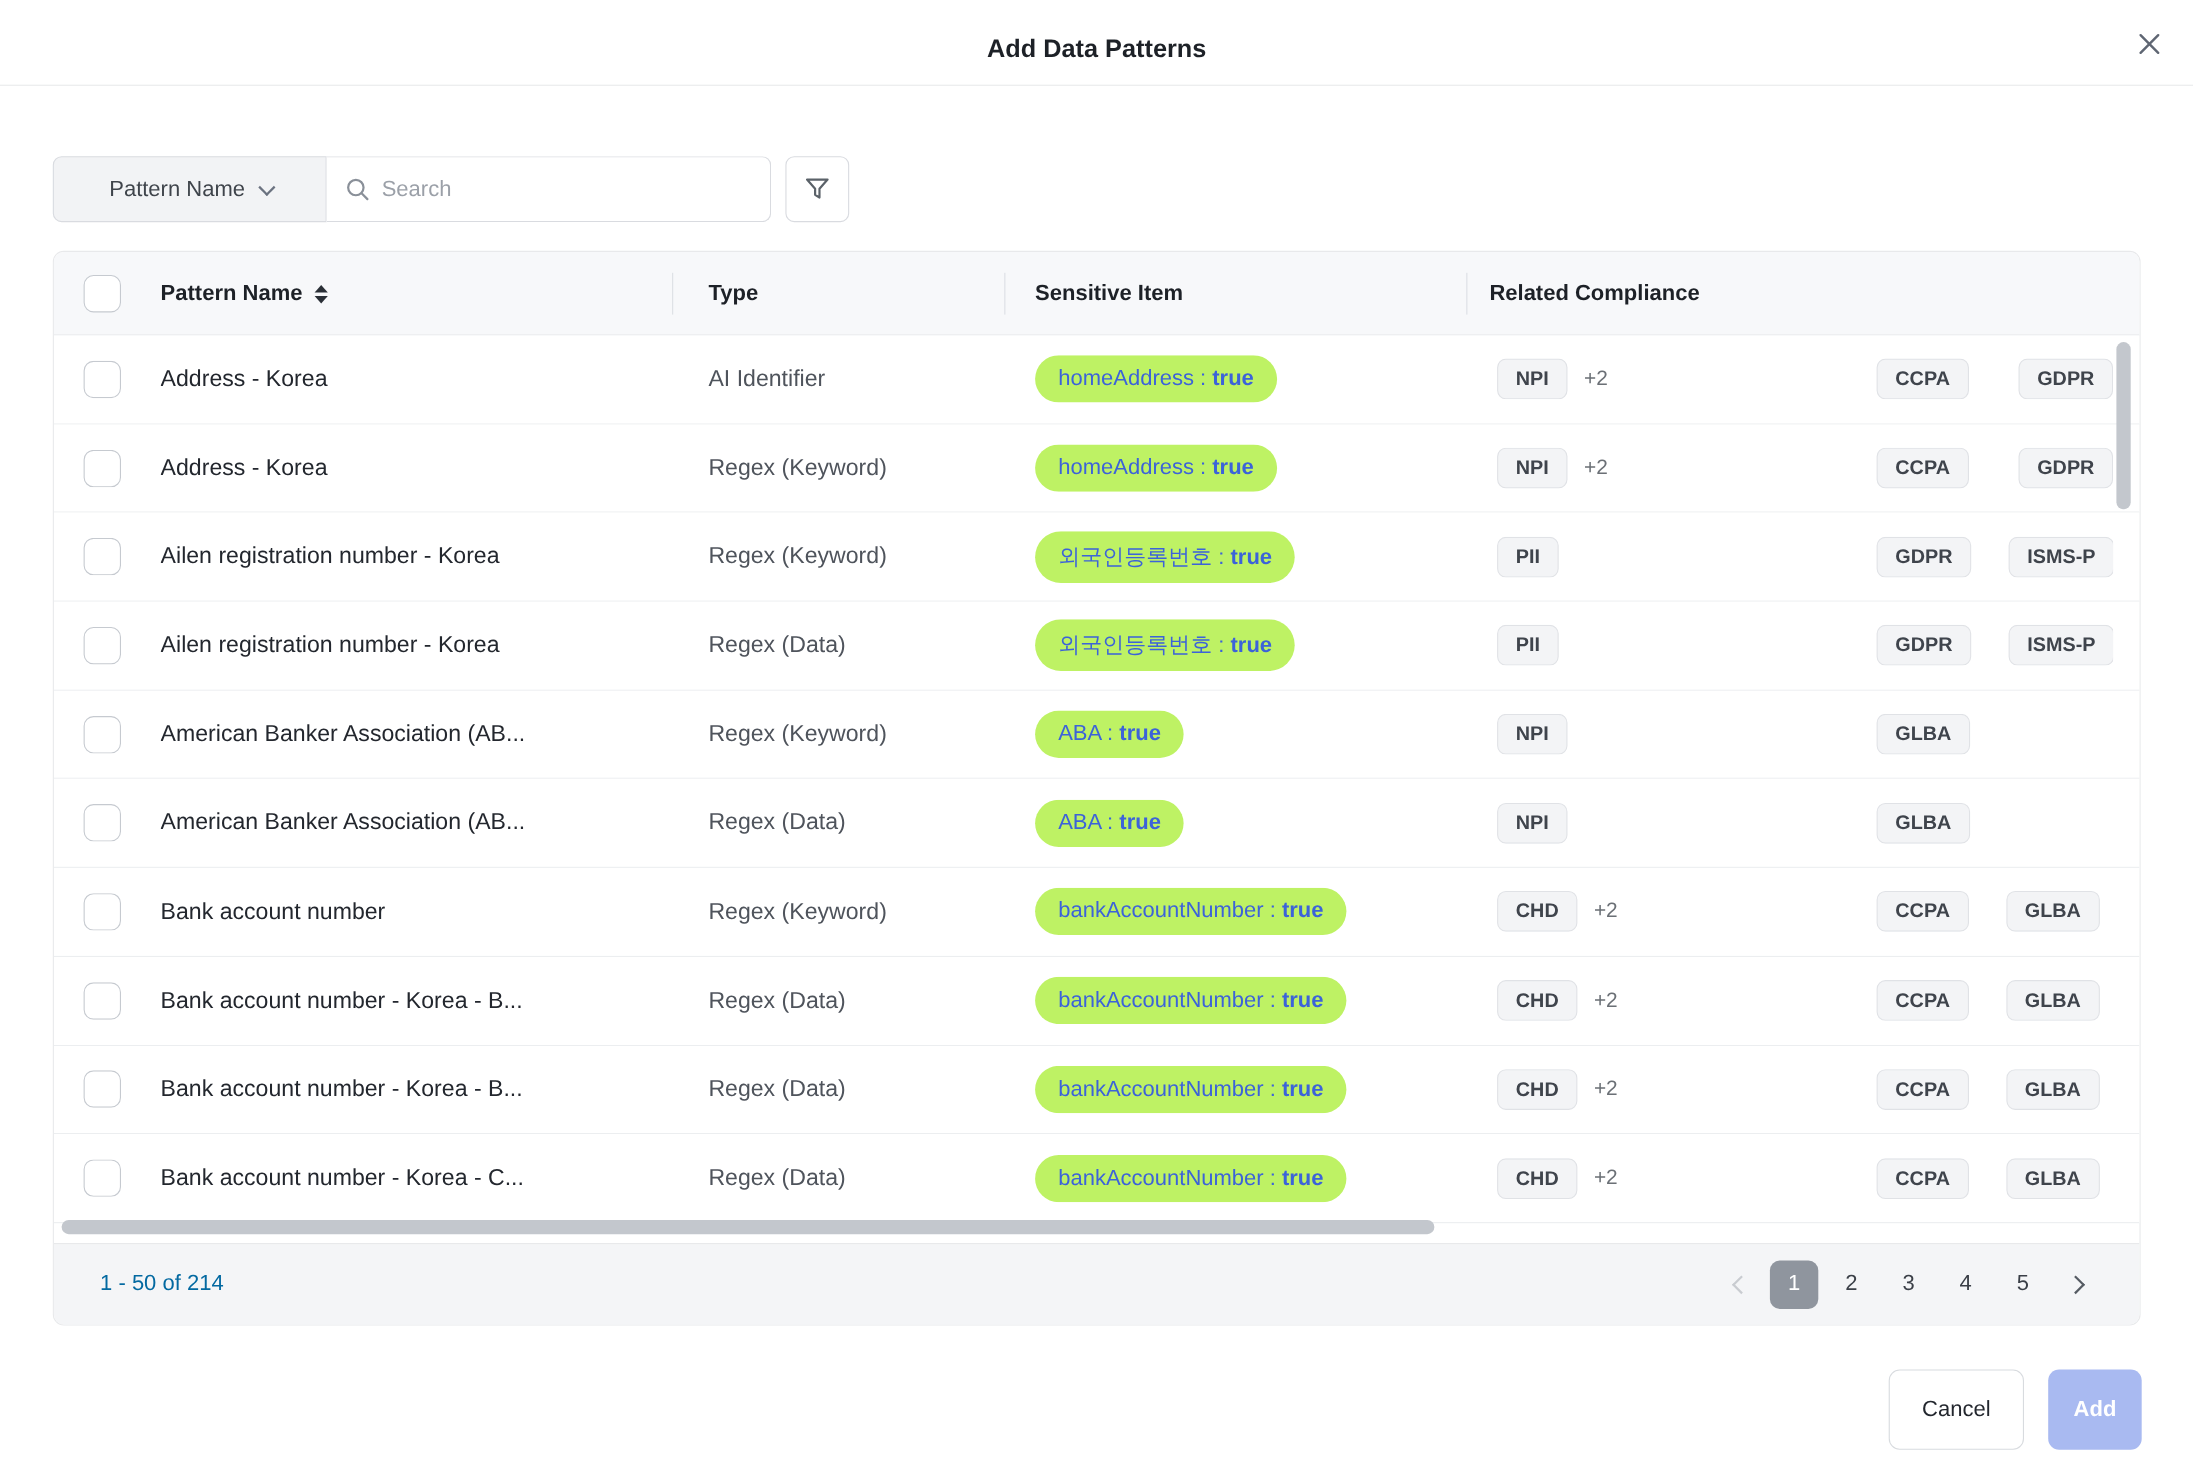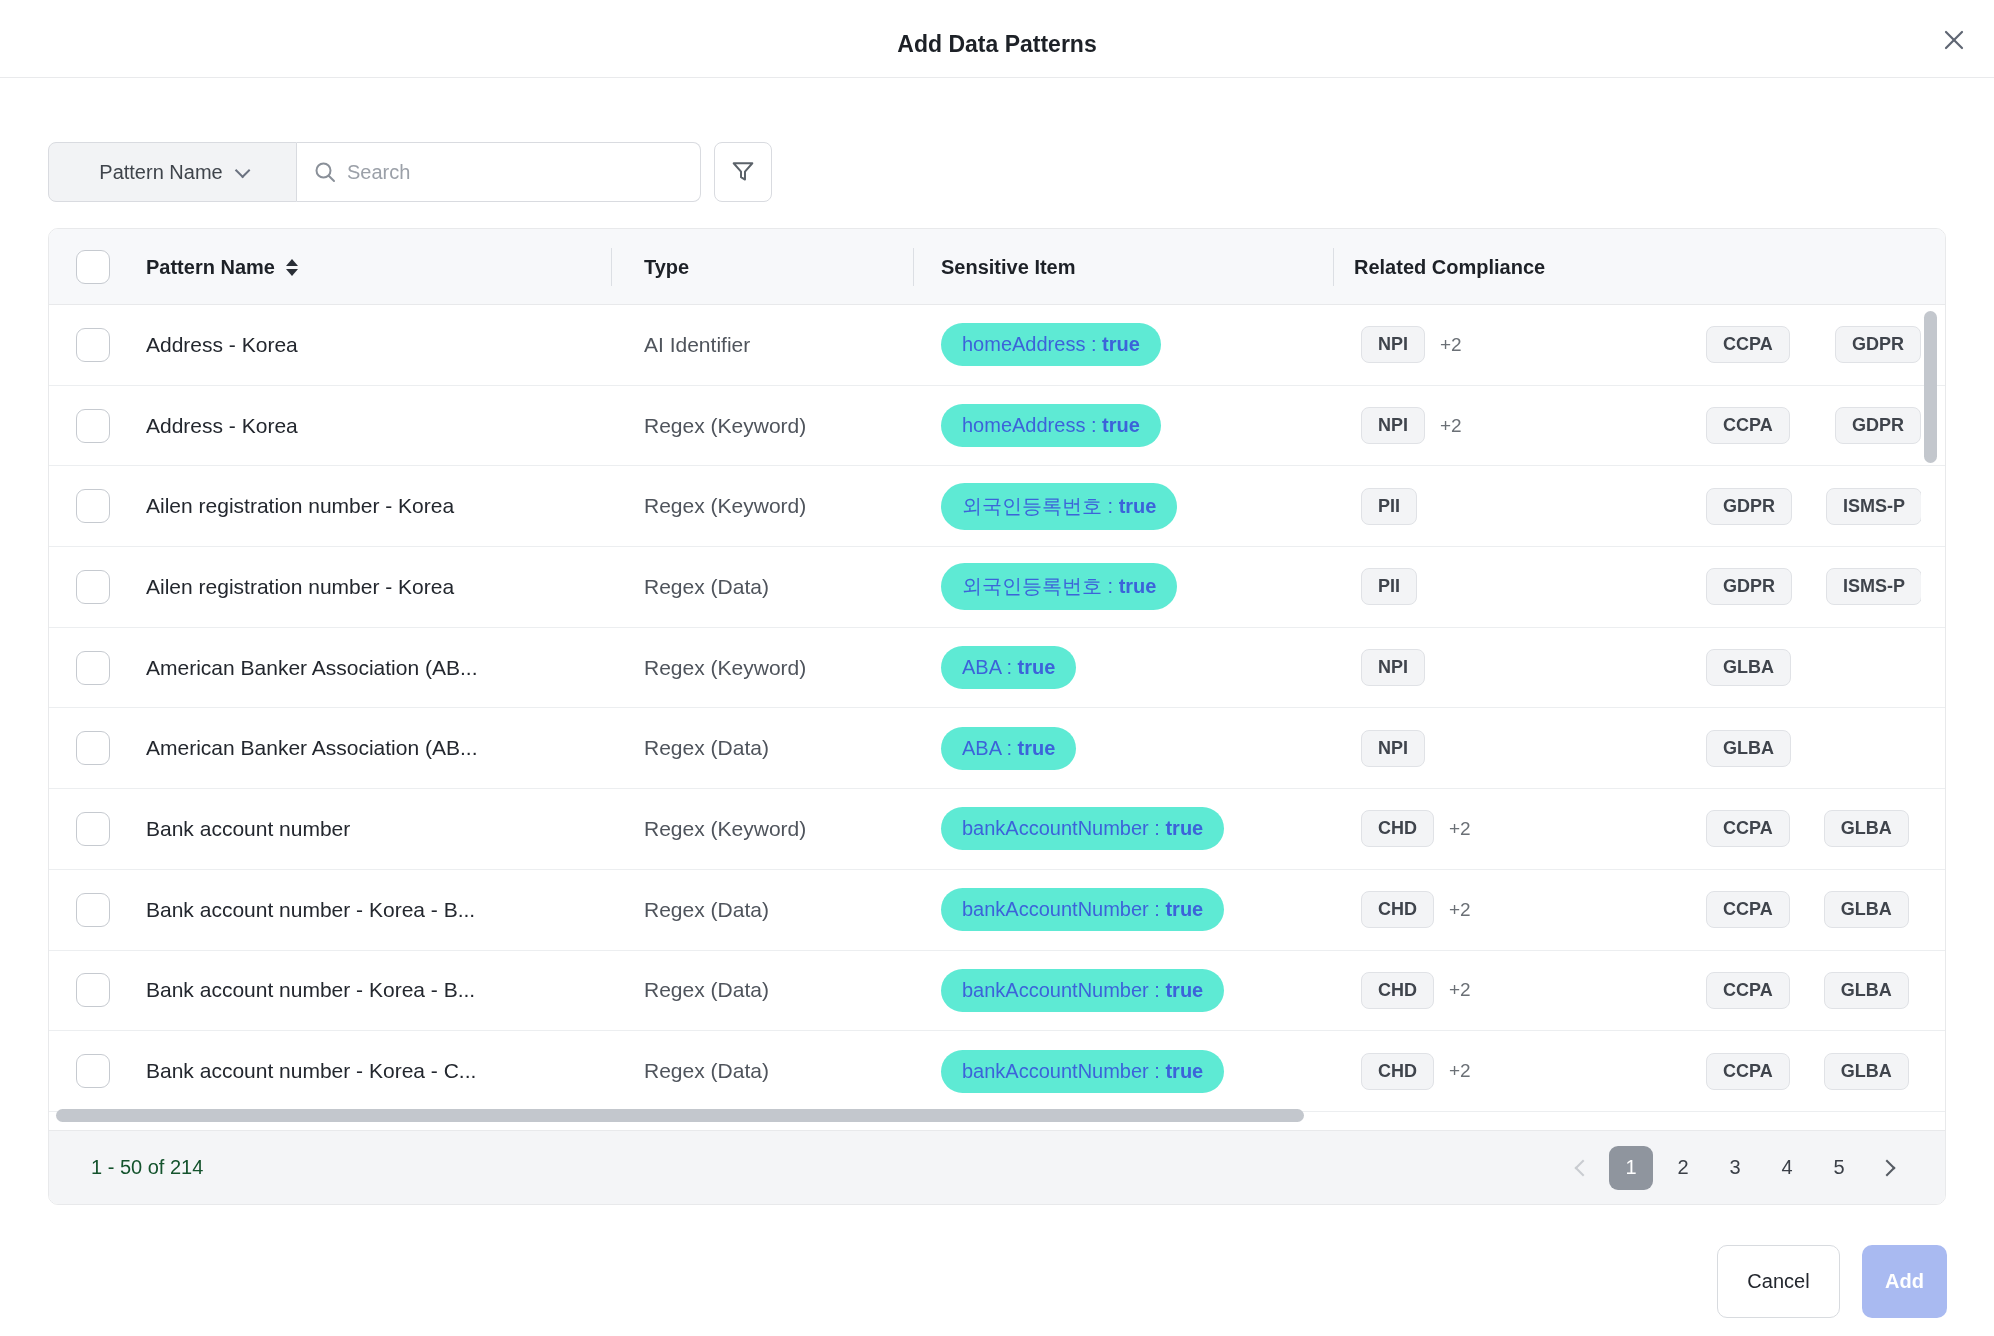--- a/index.html
+++ b/index.html
@@ -31,35 +31,35 @@
   .sort-icon .up { border-bottom:7px solid #2a2f36; }
   .sort-icon .dn { border-top:7px solid #2a2f36; }
 
   .row { height:80.7px; border-bottom:1px solid #eceef0; background:#fff; }
   .cell { display:flex; align-items:center; overflow:hidden; }
   .c-check { justify-content:flex-start; padding-left:27px; }
   .checkbox { width:34px; height:34px; border:1.5px solid #c6cad0; border-radius:9px; background:#fff; cursor:pointer; flex:none; }
   .c-name { font-size:21px; color:#23272e; white-space:nowrap; }
   .c-type { padding-left:32px; font-size:21px; color:#4f545c; white-space:nowrap; }
   .c-item { padding-left:27px; }
-  .pill { background:#5eead4; color:#3c63d9; border-radius:999px; padding:10px 21px; font-size:20px; white-space:nowrap; }
+  .pill { background:#bef264; color:#3c63d9; border-radius:999px; padding:10px 21px; font-size:20px; white-space:nowrap; }
   .pill b { font-weight:700; }
   .c-types { padding-left:27px; gap:15px; }
   .tag { background:#f3f4f6; border:1px solid #e0e2e6; border-radius:8px; padding:7px 16px; font-size:18px; font-weight:700; color:#3f444c; white-space:nowrap; flex:none; }
   .more { font-size:19px; color:#6b7076; }
   .c-comp { padding-left:20px; gap:34px; white-space:nowrap;justify-content:space-between; }
   .tag.sliver { min-width:34px; height:36px; }
 
   
   .vscroll { position:absolute; right:8px; top:82px; width:13px; height:152px; border-radius:7px; background:#c3c7cd; cursor:pointer; }
   .hscroll { position:absolute; left:7px; top:880px; width:1248px; height:13px; border-radius:7px; background:#c3c7cd; cursor:pointer; }
 
   
   .tfoot { position:absolute; left:0; right:0; bottom:0; height:74px; background:#f4f5f7; border-top:1px solid #e8e9eb; display:flex; align-items:center; justify-content:space-between; padding:0 40px 0 42px; }
-  .range-text { font-size:20px; color:#14532d; }
+  .range-text { font-size:20px; color:#0369a1; }
   .pagination { display:flex; align-items:center; gap:8px; }
   .page-arrow { width:36px; height:44px; display:flex; align-items:center; justify-content:center; cursor:pointer; }
   .chev { width:12px; height:12px; border-right:2.5px solid #555b63; border-bottom:2.5px solid #555b63; }
   .chev.left { transform:rotate(135deg); border-color:#c9ccd1; }
   .chev.right { transform:rotate(-45deg); }
   .page-num { min-width:44px; height:44px; display:flex; align-items:center; justify-content:center; font-size:20px; color:#3a3f47; border-radius:9px; cursor:pointer; }
   .page-num.active { background:#8f959e; color:#ffffff; }
 
   
   .actions { position:absolute; top:1245px; right:47px; display:flex; gap:22px; }

